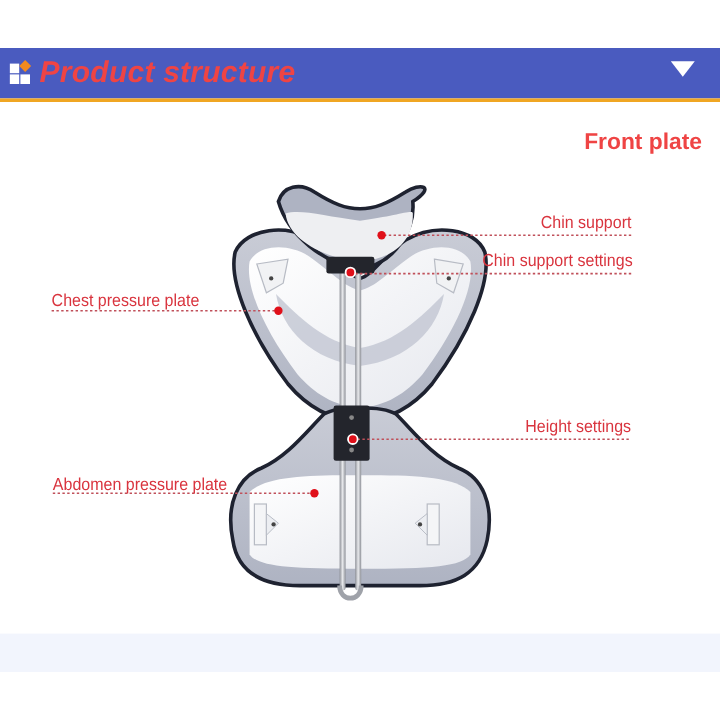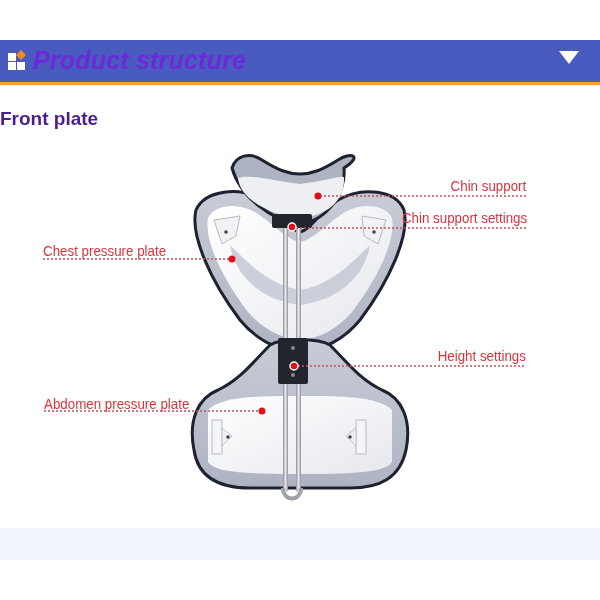--- a/index.html
+++ b/index.html
@@ -1,22 +1,22 @@
 <!DOCTYPE html>
 <html><head>
 <meta charset="utf-8">
 <style>
   html, body { margin:0; padding:0; }
   body { width:600px; height:600px; background:#ffffff; position:relative; overflow:hidden; font-family:"Liberation Sans", sans-serif; }
   .header-bar { position:absolute; left:0; top:40px; width:600px; height:42px; background:#4a5bbf; }
   .header-underline { position:absolute; left:0; top:82px; width:600px; height:3px; background:#f0a623; }
   .logo-icon { position:absolute; left:8px; top:50px; width:20px; height:22px; }
-  .header-title { position:absolute; left:33px; top:43px; color:#6d28d9; font-size:25px; font-style:italic; font-weight:bold; line-height:34px; letter-spacing:0.2px; }
+  .header-title { position:absolute; left:33px; top:43px; color:#ef4444; font-size:25px; font-style:italic; font-weight:bold; line-height:34px; letter-spacing:0.2px; }
   .dropdown-icon { position:absolute; left:557px; top:48px; width:24px; height:18px; cursor:pointer; }
-  .section-title { position:absolute; left:0; width:585px; top:108px; text-align:left; color:#4c1d95; font-weight:bold; font-size:19px; }
+  .section-title { position:absolute; left:0; width:585px; top:108px; text-align:right; color:#ef4444; font-weight:bold; font-size:19px; }
   .label { position:absolute; color:#d9343e; font-size:14.5px; line-height:16px; font-family:"Liberation Sans", sans-serif; transform:scaleX(0.92); transform-origin:left top; white-space:nowrap; }
   .label.right { transform-origin:right top; }
   .bottom-band { position:absolute; left:0; top:528px; width:600px; height:32px; background:#f2f5fd; }
   .device { position:absolute; left:0; top:0; width:600px; height:600px; }
 </style>
 </head>
 <body>
 
 <div class="header-bar"></div>
 <div class="header-underline"></div>

